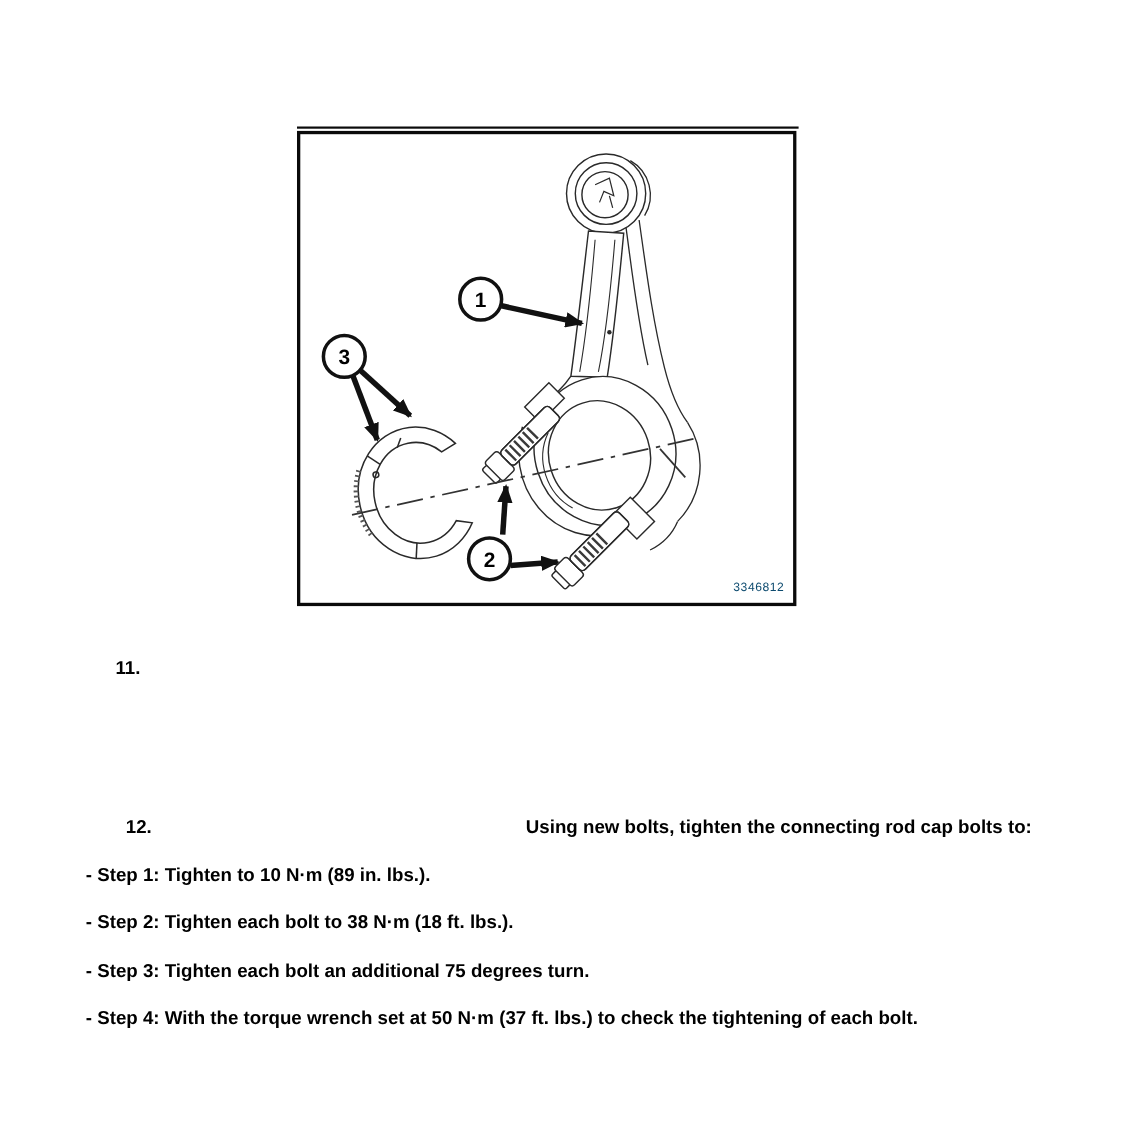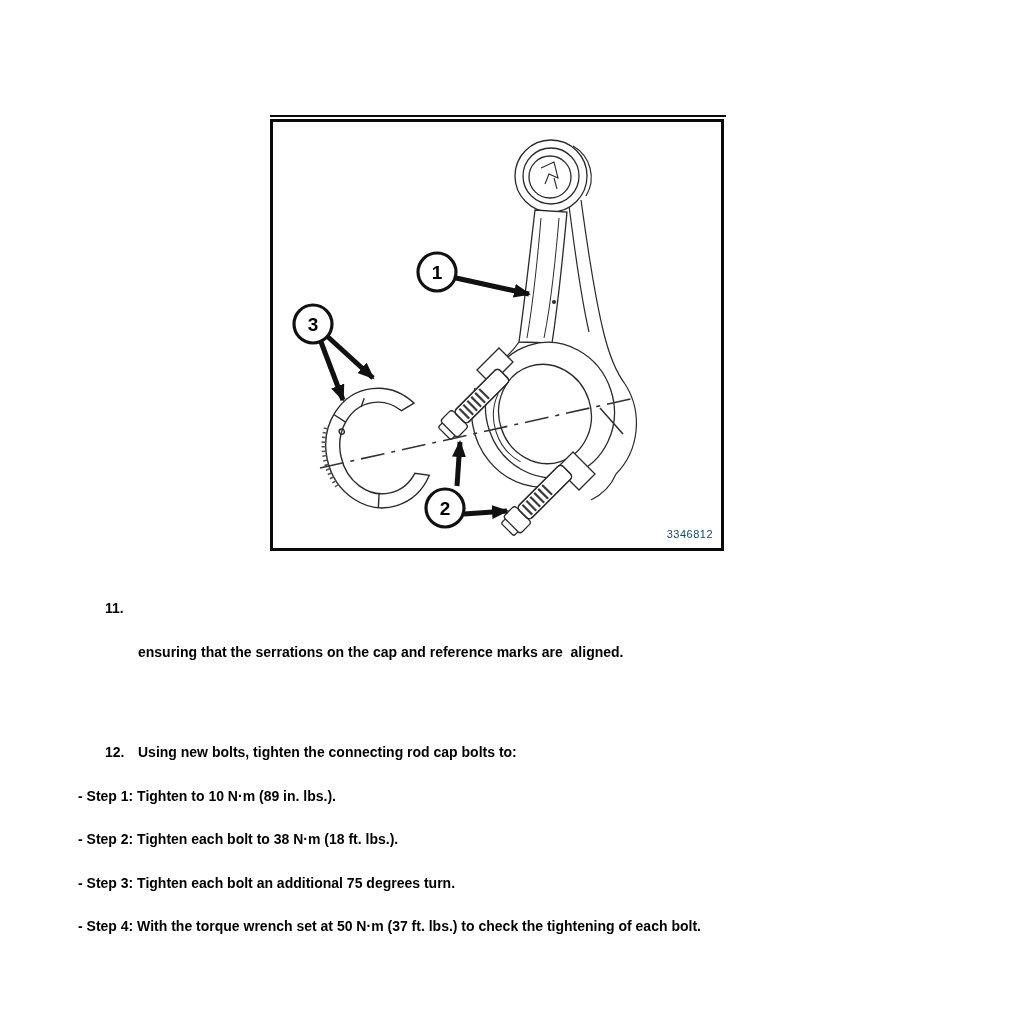--- a/index.html
+++ b/index.html
@@ -12,21 +12,21 @@
     border:3px solid #0a0a0a;box-sizing:border-box;background:#fff;
   }
   
   .figure-box::before{
     content:"";position:absolute;left:-3px;right:-5px;top:-7px;height:2px;background:#0a0a0a;
   }
   .fig-id{
     position:absolute;right:8px;bottom:8px;
     font-size:11px;font-weight:400;color:#0c4a6e;letter-spacing:.5px;
   }
-  .txt{position:absolute;font-weight:bold;font-size:14px;line-height:22px;white-space:pre-wrap;}
+  .txt{position:absolute;font-weight:bold;font-size:17px;line-height:22px;white-space:pre-wrap;}
   .list-item{display:flex;align-items:flex-start;}
   .list-num{width:33px;flex:0 0 33px;}
   .list-body{width:800px;}
   a.doc-link{color:#8B1A1A;text-decoration:underline;cursor:pointer;}
   .note-label{display:block;}
   svg text{font-family:"Liberation Sans","DejaVu Sans",sans-serif;}
 </style>
 </head>
 <body>
 
@@ -122,28 +122,27 @@
       <text x="172" y="393" text-anchor="middle" font-size="19" font-weight="700">2</text>
     </g>
   </svg>
 
   <div class="fig-id">3346812</div>
 </div>
 
 <div class="txt list-item" style="left:105px;top:597px;">
   <div class="list-num">11.</div>
   <div class="list-body">
-    <div>ensuring that the serrations on the cap and reference marks are  aligned.</div>
   </div>
 </div>
 
 <div class="txt" style="left:78px;top:660px;">
 </div>
 
-<div class="txt list-item" style="left:105px;top:741px;">
+<div class="txt list-item" style="left:105px;top:741px;text-align:right;">
   <div class="list-num">12.</div>
   <div class="list-body">Using new bolts, tighten the connecting rod cap bolts to:</div>
 </div>
 
 <div class="txt" style="left:78px;top:785px;">- Step 1: Tighten to 10 N·m (89 in. lbs.).</div>
 <div class="txt" style="left:78px;top:828px;">- Step 2: Tighten each bolt to 38 N·m (18 ft. lbs.).</div>
 <div class="txt" style="left:78px;top:872px;">- Step 3: Tighten each bolt an additional 75 degrees turn.</div>
 <div class="txt" style="left:78px;top:915px;">- Step 4: With the torque wrench set at 50 N·m (37 ft. lbs.) to check the tightening of each bolt.</div>
 
 </body></html>

